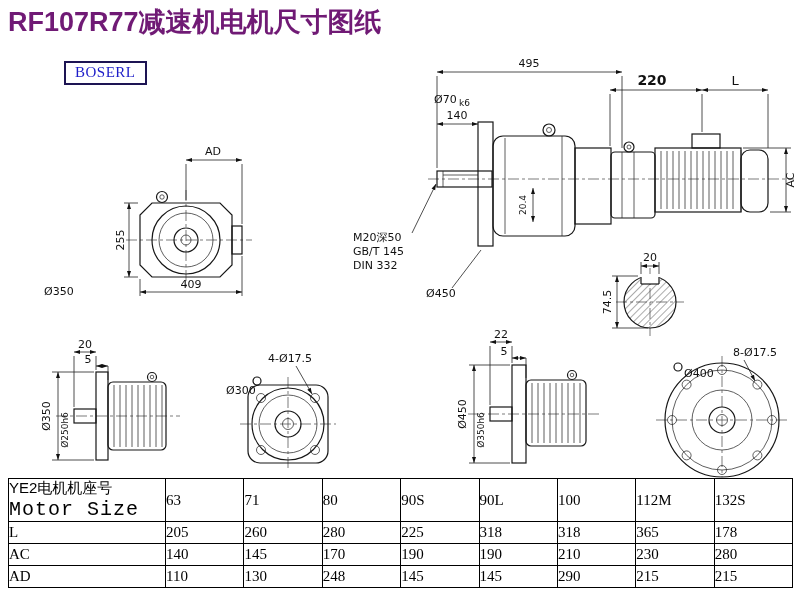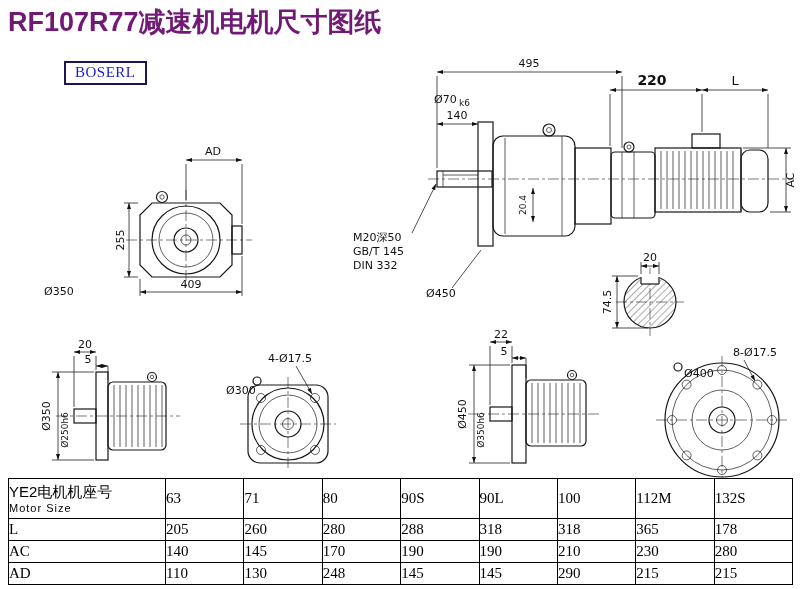--- a/index.html
+++ b/index.html
@@ -19,21 +19,21 @@
   .dimtxt{font-size:11px;fill:#111}
   .sm{font-size:9px}
   .med{font-size:13px}
   .big{font-size:14px;font-weight:bold}
   .spec-table{position:absolute;left:8px;top:478px;width:785px;border-collapse:collapse;
               table-layout:fixed;font-family:"Liberation Serif",serif;color:#000;background:#fff}
   .spec-table td{border:1px solid #000;text-align:left;vertical-align:middle;font-size:15px;padding:0}
   .spec-table tr.hdr td{height:40px}
   .spec-table tr.datarow td{height:22px}
   .hdr .cn{font-size:15px;font-family:"Liberation Sans",sans-serif}
-  .hdr .en{font-size:11px;font-family:Liberation Sans, sans-serif;letter-spacing:1px}
+  .hdr .en{font-size:20px;font-family:Liberation Mono, monospace;letter-spacing:1px}
 </style>
 </head>
 <body>
 
 <div class="title">RF107R77减速机电机尺寸图纸</div>
 <div class="logo">BOSERL</div>
 
 <svg class="drawing" width="800" height="480" viewBox="0 0 800 480">
   <defs>
     <marker id="ae" markerWidth="9" markerHeight="7" refX="8" refY="3" orient="auto">
@@ -287,21 +287,21 @@
     <td>90L</td>
     <td>100</td>
     <td>112M</td>
     <td>132S</td>
   </tr>
   <tr class="datarow">
     <td>L</td>
     <td>205</td>
     <td>260</td>
     <td>280</td>
-    <td>288</td>
+    <td>225</td>
     <td>318</td>
     <td>318</td>
     <td>365</td>
     <td>178</td>
   </tr>
   <tr class="datarow">
     <td>AC</td>
     <td>140</td>
     <td>145</td>
     <td>170</td>

